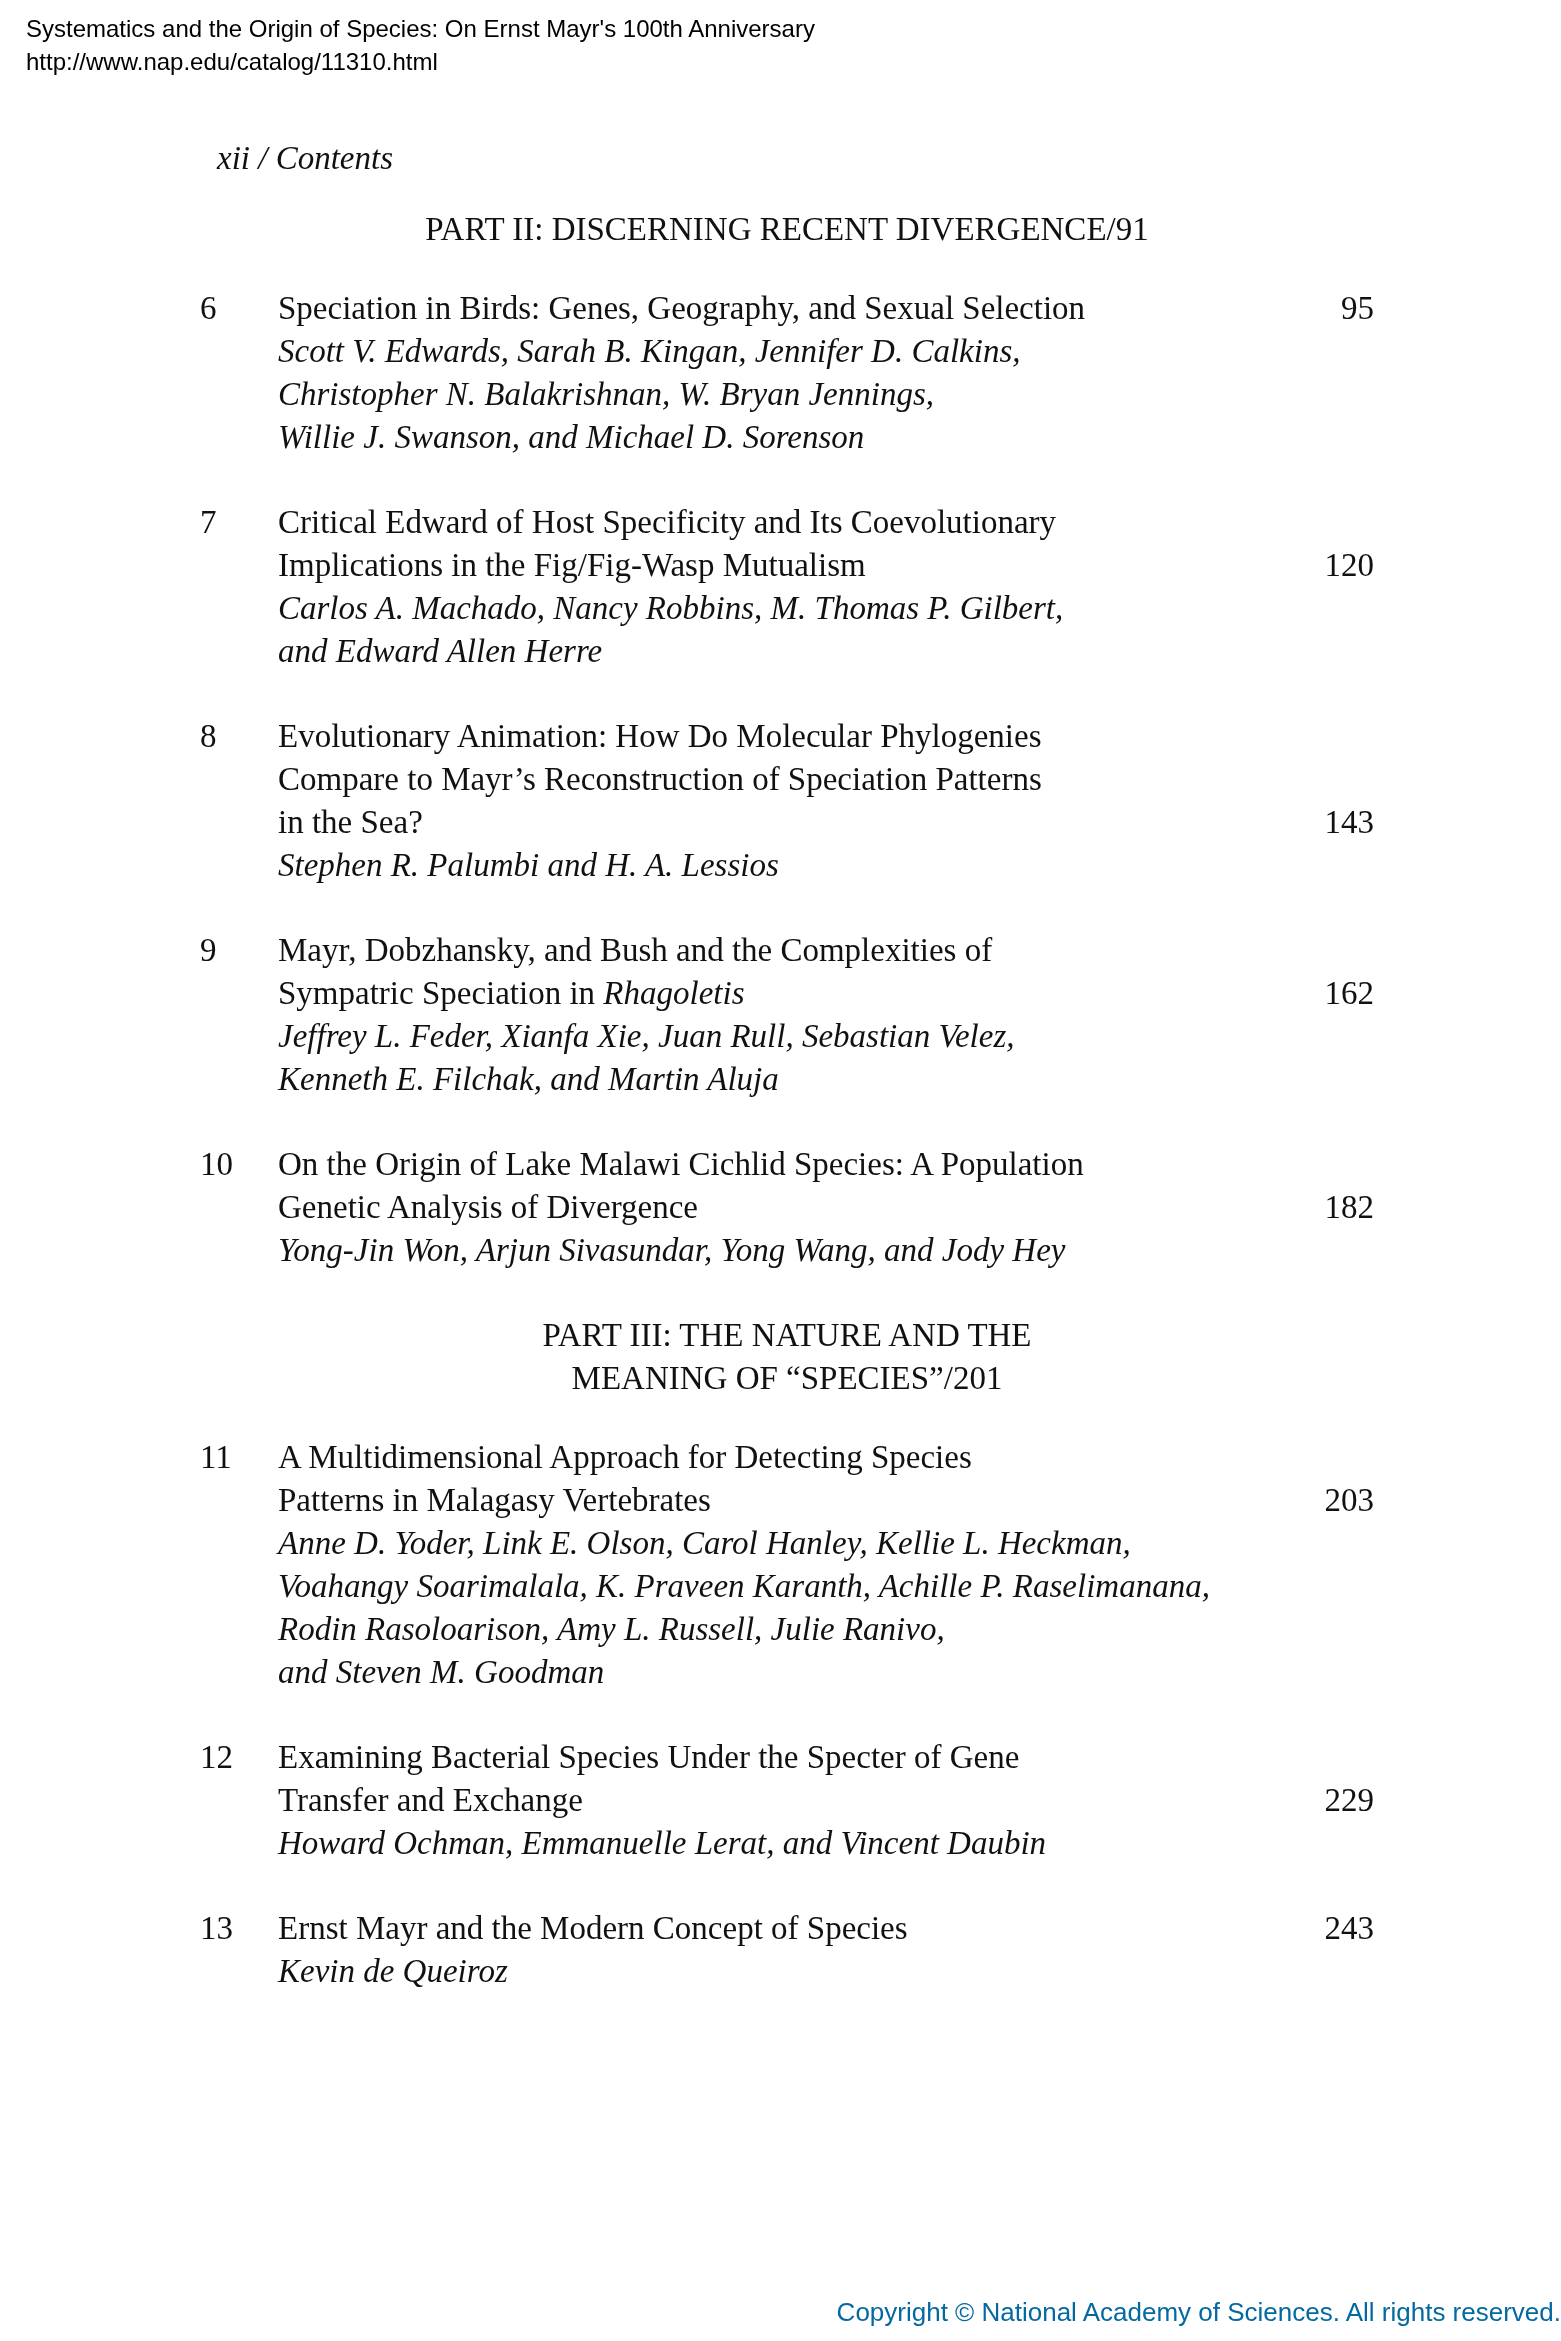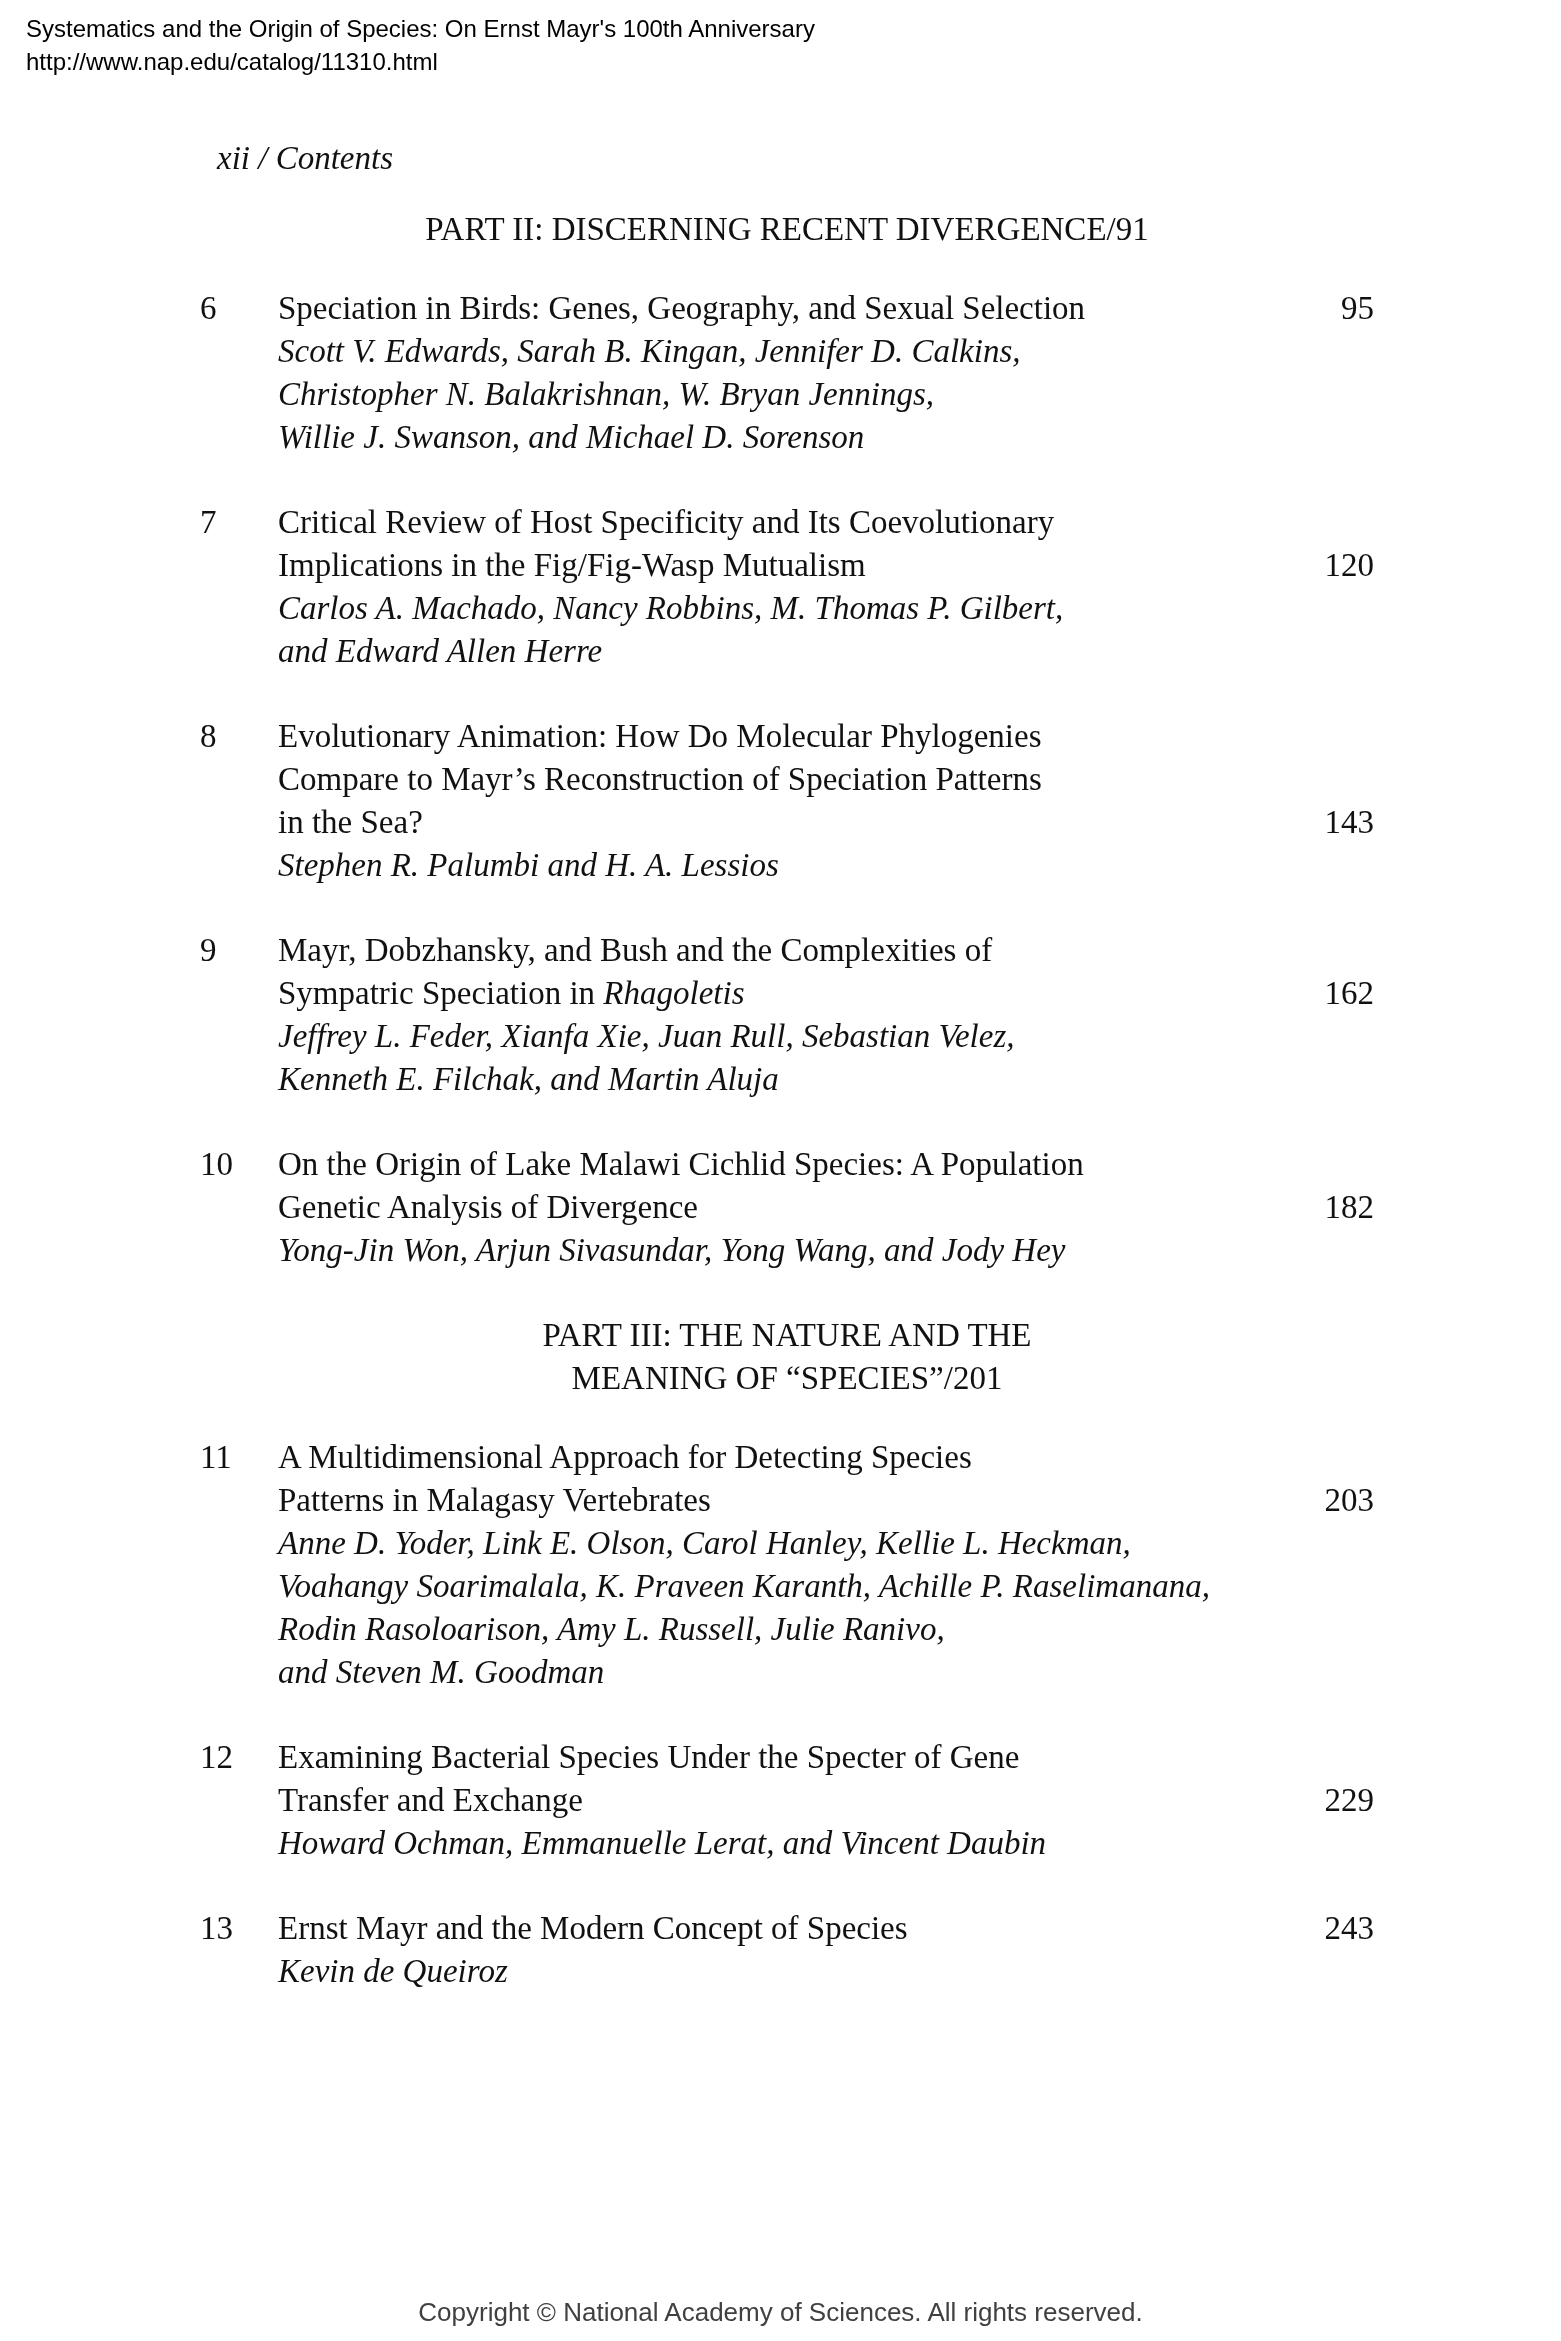--- a/index.html
+++ b/index.html
@@ -65,24 +65,24 @@
     right: 0;
     top: 0;
   }
   .author-line { font-style: italic; }
   .seg-italic { font-style: italic; }
   .footer {
     position: absolute;
     bottom: 14px;
     left: 0;
     width: 100%;
-    text-align: center;
+    text-align: right;
     font-family: "Liberation Sans", sans-serif;
     font-size: 26px;
-    color: #404040;
+    color: #0369a1;
   }
 </style>
 </head>
 <body>
 
 <div class="doc-header">
   <div>Systematics and the Origin of Species:  On Ernst Mayr's 100th Anniversary</div>
   <div>http://www.nap.edu/catalog/11310.html</div>
 </div>
 
@@ -99,21 +99,21 @@
       <div class="entry-body">
         <div class="title-line"><span class="title-text"><span>Speciation in Birds: Genes, Geography, and Sexual Selection</span></span><span class="page-num">95</span></div>
         <div class="author-line">Scott V. Edwards, Sarah B. Kingan, Jennifer D. Calkins,</div>
         <div class="author-line">Christopher N. Balakrishnan, W. Bryan Jennings,</div>
         <div class="author-line">Willie J. Swanson, and Michael D. Sorenson</div>
       </div>
     </div>
     <div class="entry">
       <div class="entry-num">7</div>
       <div class="entry-body">
-        <div class="title-line"><span class="title-text"><span>Critical Review of Host Specificity and Its Coevolutionary</span></span></div>
+        <div class="title-line"><span class="title-text"><span>Critical Edward of Host Specificity and Its Coevolutionary</span></span></div>
         <div class="title-line"><span class="title-text"><span>Implications in the Fig/Fig-Wasp Mutualism</span></span><span class="page-num">120</span></div>
         <div class="author-line">Carlos A. Machado, Nancy Robbins, M. Thomas P. Gilbert,</div>
         <div class="author-line">and Edward Allen Herre</div>
       </div>
     </div>
     <div class="entry">
       <div class="entry-num">8</div>
       <div class="entry-body">
         <div class="title-line"><span class="title-text"><span>Evolutionary Animation: How Do Molecular Phylogenies</span></span></div>
         <div class="title-line"><span class="title-text"><span>Compare to Mayr’s Reconstruction of Speciation Patterns</span></span></div>

